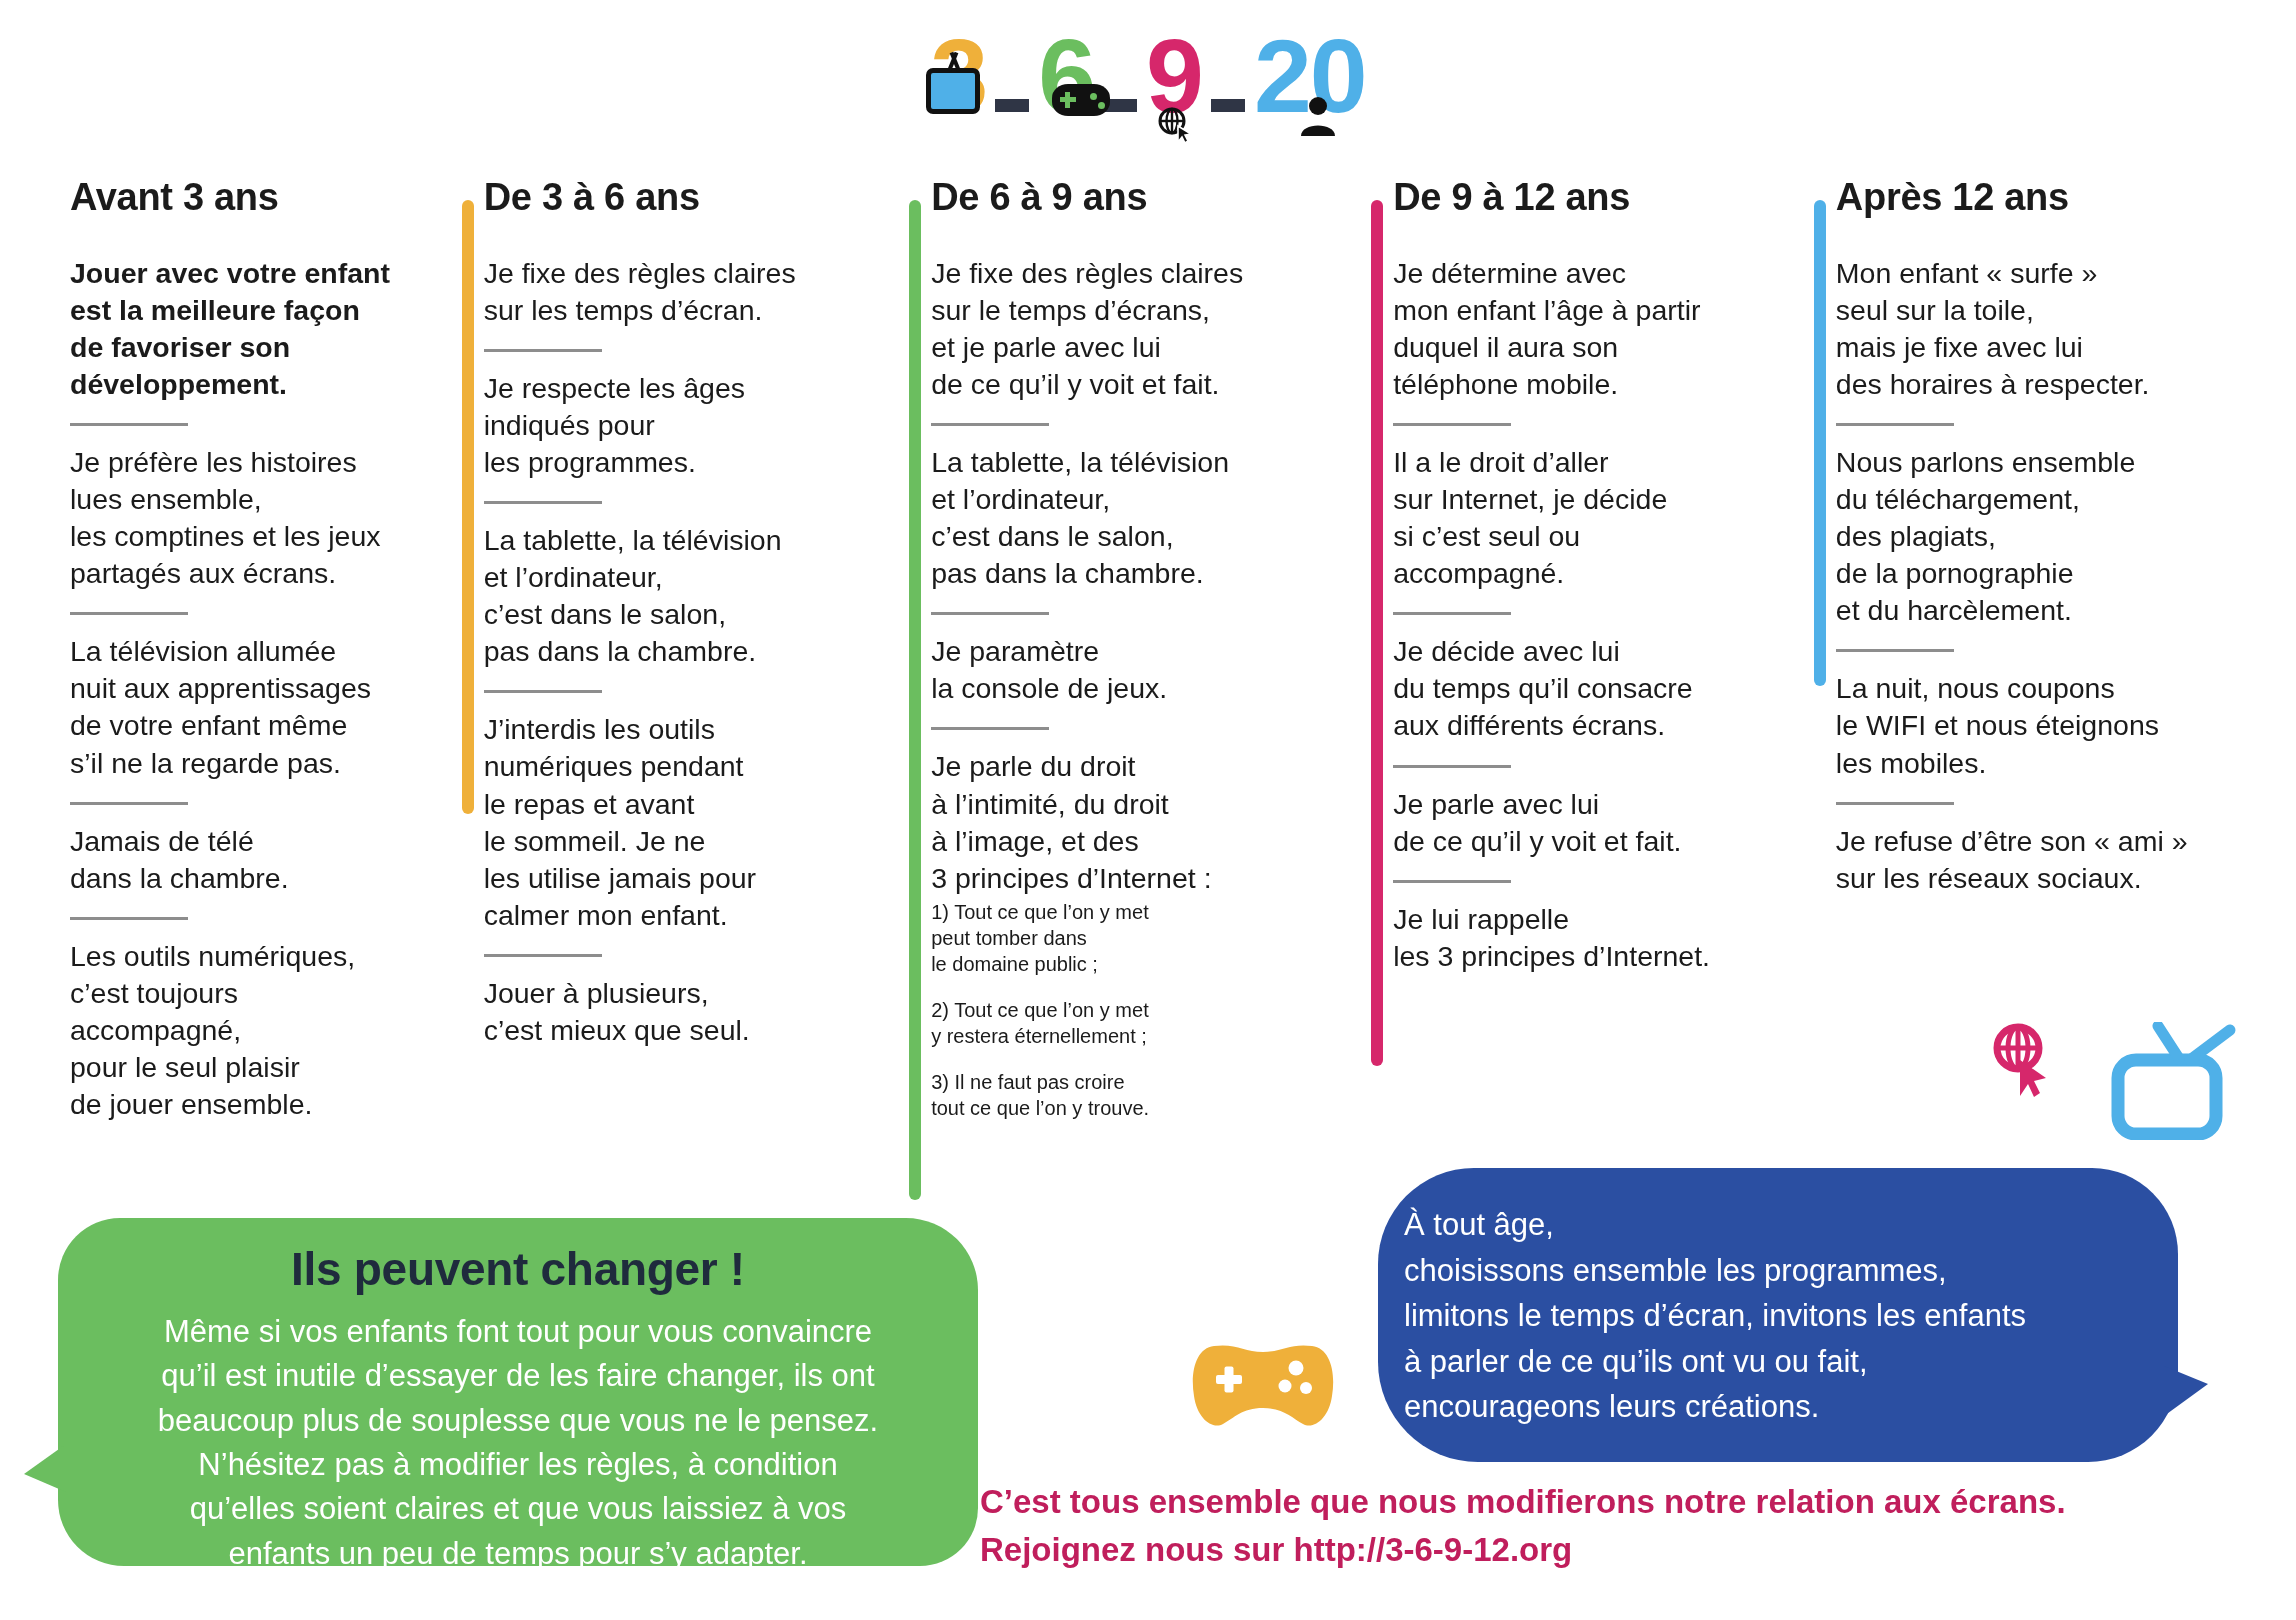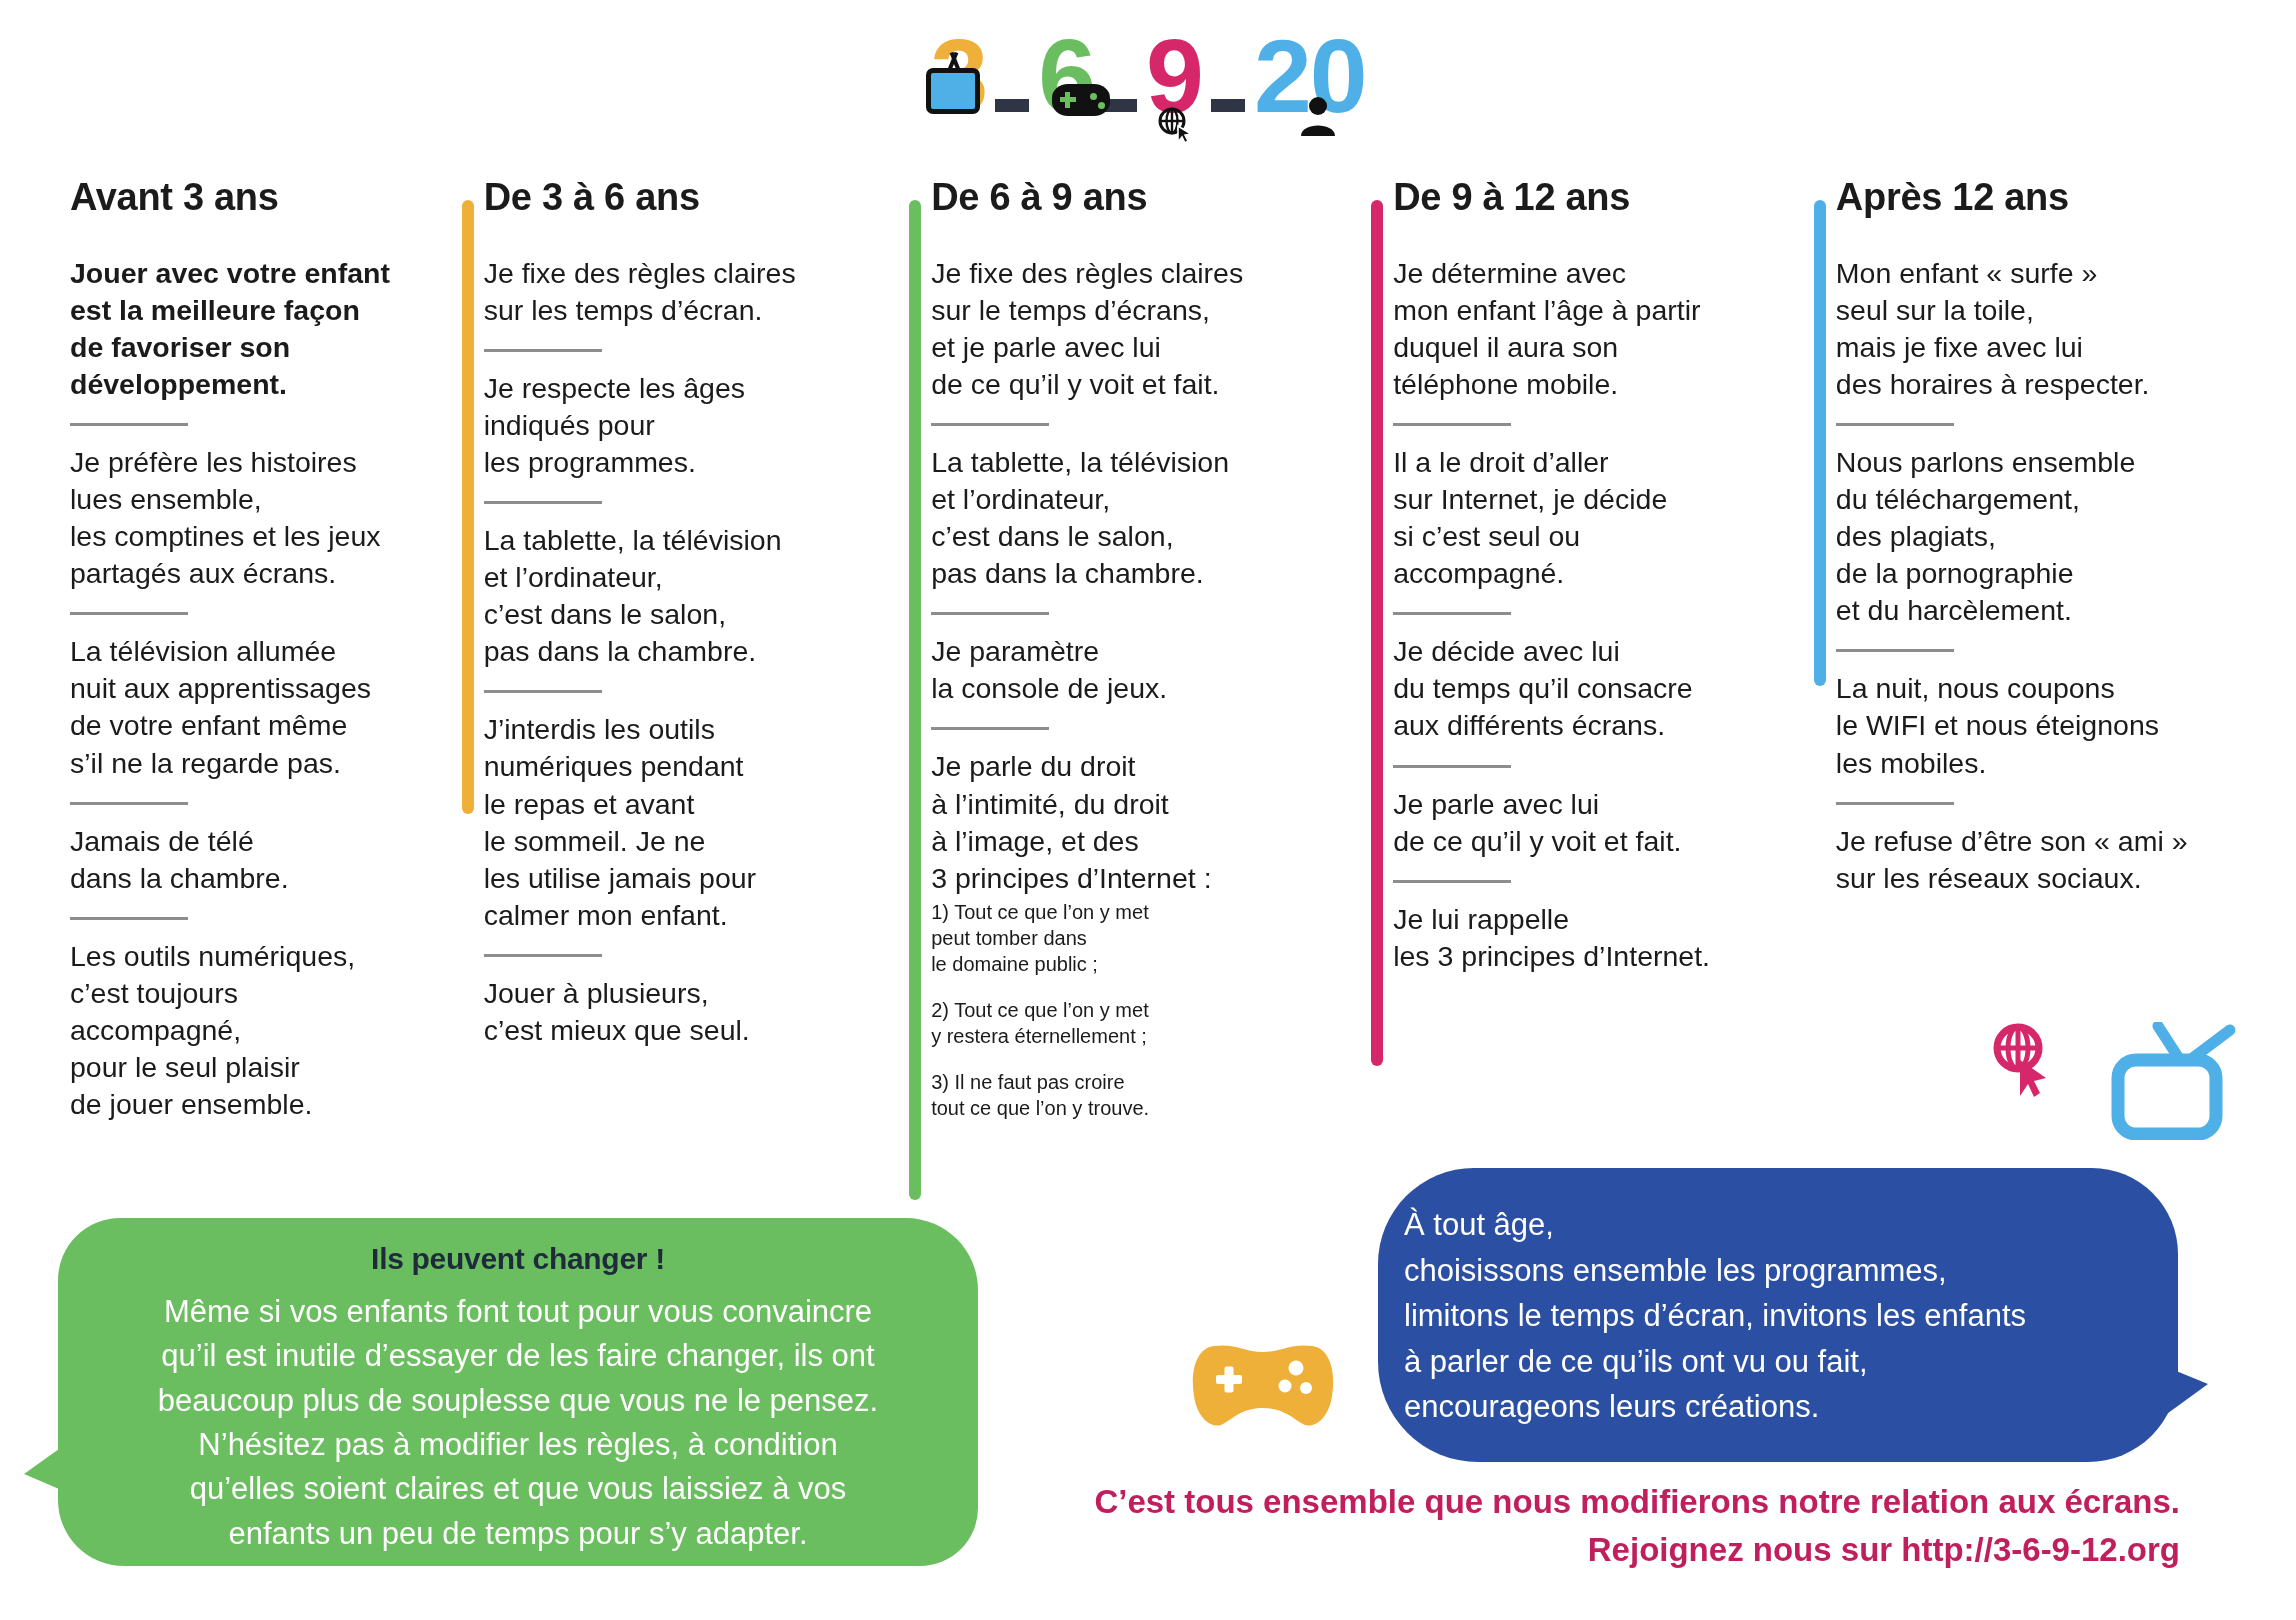--- a/index.html
+++ b/index.html
@@ -174,21 +174,21 @@
     position: absolute;
     left: -34px;
     bottom: 74px;
     width: 0; height: 0;
     border-style: solid;
     border-width: 30px 42px 18px 0;
     border-color: transparent #6BBE5F transparent transparent;
   }
   .bubble-green h3 {
     margin: 0 0 14px 0;
-    font-size: 30px;
+    font-size: 46px;
     font-weight: bold;
     color: #1f2b3d;
     letter-spacing: -0.3px;
   }
   .bubble-green p {
     margin: 0;
     font-size: 31px;
     line-height: 1.43;
     color: #ffffff;
     white-space: pre-line;
@@ -223,21 +223,21 @@
     color: #ffffff;
     white-space: pre-line;
   }
 
   
   .footer {
     position: absolute;
     left: 980px;
     top: 1478px;
     width: 1200px;
-    text-align: right;
+    text-align: left;
     color: #C01E5C;
     font-size: 33px;
     font-weight: bold;
     line-height: 1.45;
     white-space: pre-line;
   }
 
   
   .decor-tv {
     position: absolute;

